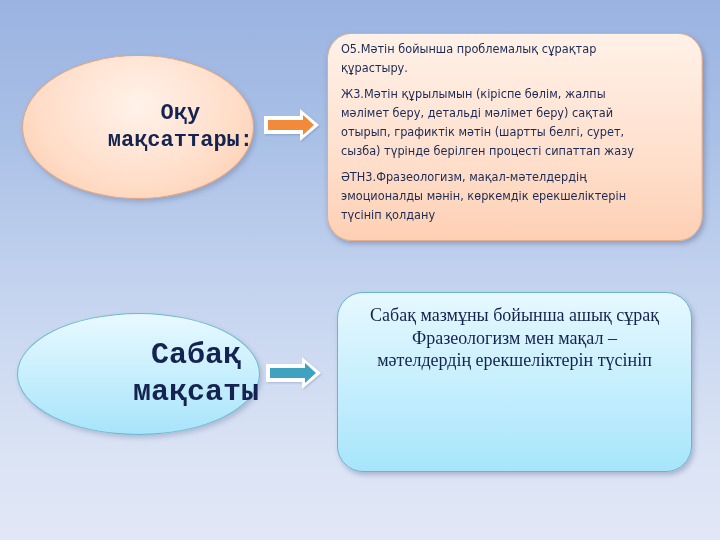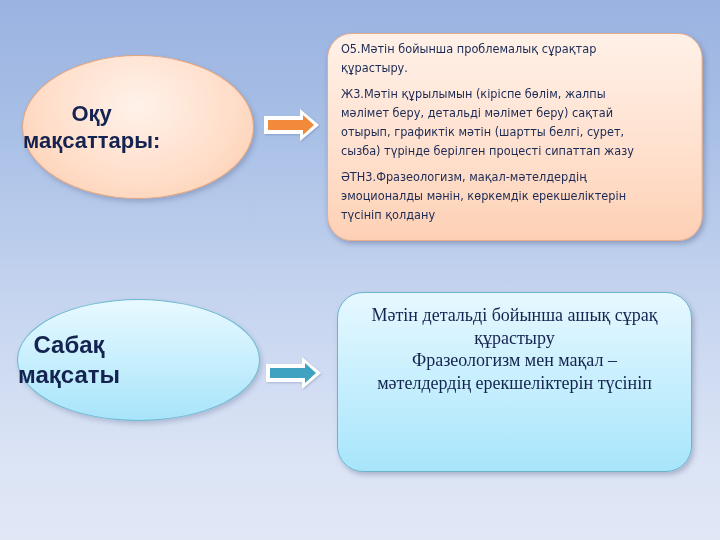--- a/index.html
+++ b/index.html
@@ -3,37 +3,37 @@
 <meta charset="utf-8">
 <style>
   html, body { margin: 0; padding: 0; }
   body {
     width: 720px; height: 540px; position: relative; overflow: hidden;
     background: linear-gradient(to bottom, #9ab3e1 0%, #a9c0e6 25%, #c5d4ef 55%, #dbe4f5 85%, #e1e7f5 100%);
     font-family: "Liberation Serif", serif;
   }
   .ellipse {
     position: absolute; border-radius: 50%;
-    display: flex; align-items: center; justify-content: flex-start; text-align: center;
-    font-family: Liberation Sans, sans-serif; font-weight: bold; color: #14234f;
+    display: flex; align-items: center; justify-content: flex-end; text-align: center;
+    font-family: Liberation Mono, monospace; font-weight: bold; color: #14234f;
     line-height: 1.25;
   }
   .ellipse-1 {
     left: 22px; top: 55px; width: 230px; height: 142px;
     background: radial-gradient(ellipse at 50% 35%, #fff2ea 0%, #ffddc8 60%, #fcc9a8 100%);
     border: 1.5px solid #e5a47c;
     box-shadow: 2px 3px 5px rgba(90,100,140,0.35);
     font-size: 22px;
   }
   .ellipse-2 {
-    left: 17px; top: 299px; width: 241px; height: 120px;
+    left: 17px; top: 313px; width: 241px; height: 120px;
     background: linear-gradient(to bottom, #e8f9ff 0%, #c8effd 50%, #a8e4fb 100%);
     border: 1.5px solid #6cb9cf;
     box-shadow: 2px 3px 5px rgba(90,100,140,0.3);
-    font-size: 24px;
+    font-size: 30px;
   }
   .ellipse span { display: block; }
   .arrow { position: absolute; }
   .box {
     position: absolute; border-radius: 26px;
   }
   .box-1 {
     left: 327px; top: 33px; width: 376px; height: 208px;
     background: linear-gradient(to bottom, #fff1e8 0%, #ffe1cf 55%, #fdd0b4 100%);
     border: 1.5px solid #e8aa84;
@@ -102,17 +102,16 @@
   <defs>
     <filter id="sh2" x="-20%" y="-20%" width="140%" height="140%">
       <feDropShadow dx="1" dy="1" stdDeviation="1" flood-color="#5a6a9a" flood-opacity="0.35"></feDropShadow>
     </filter>
   </defs>
   <polygon points="2,9 38,9 38,2 57,18 38,34 38,27 2,27" fill="#ffffff" filter="url(#sh2)"></polygon>
   <polygon points="6,13 41,13 41,8 52,18 41,28 41,23 6,23" fill="#3fa3bf"></polygon>
 </svg>
 
 <div class="box box-2">
-  <div>Мәтін детальді бойынша ашық сұрақ</div>
-  <div>құрастыру</div>
+  <div>Сабақ мазмұны бойынша ашық сұрақ</div>
   <div>Фразеологизм мен мақал –</div>
   <div>мәтелдердің ерекшеліктерін түсініп</div>
 </div>
 
 </body></html>

